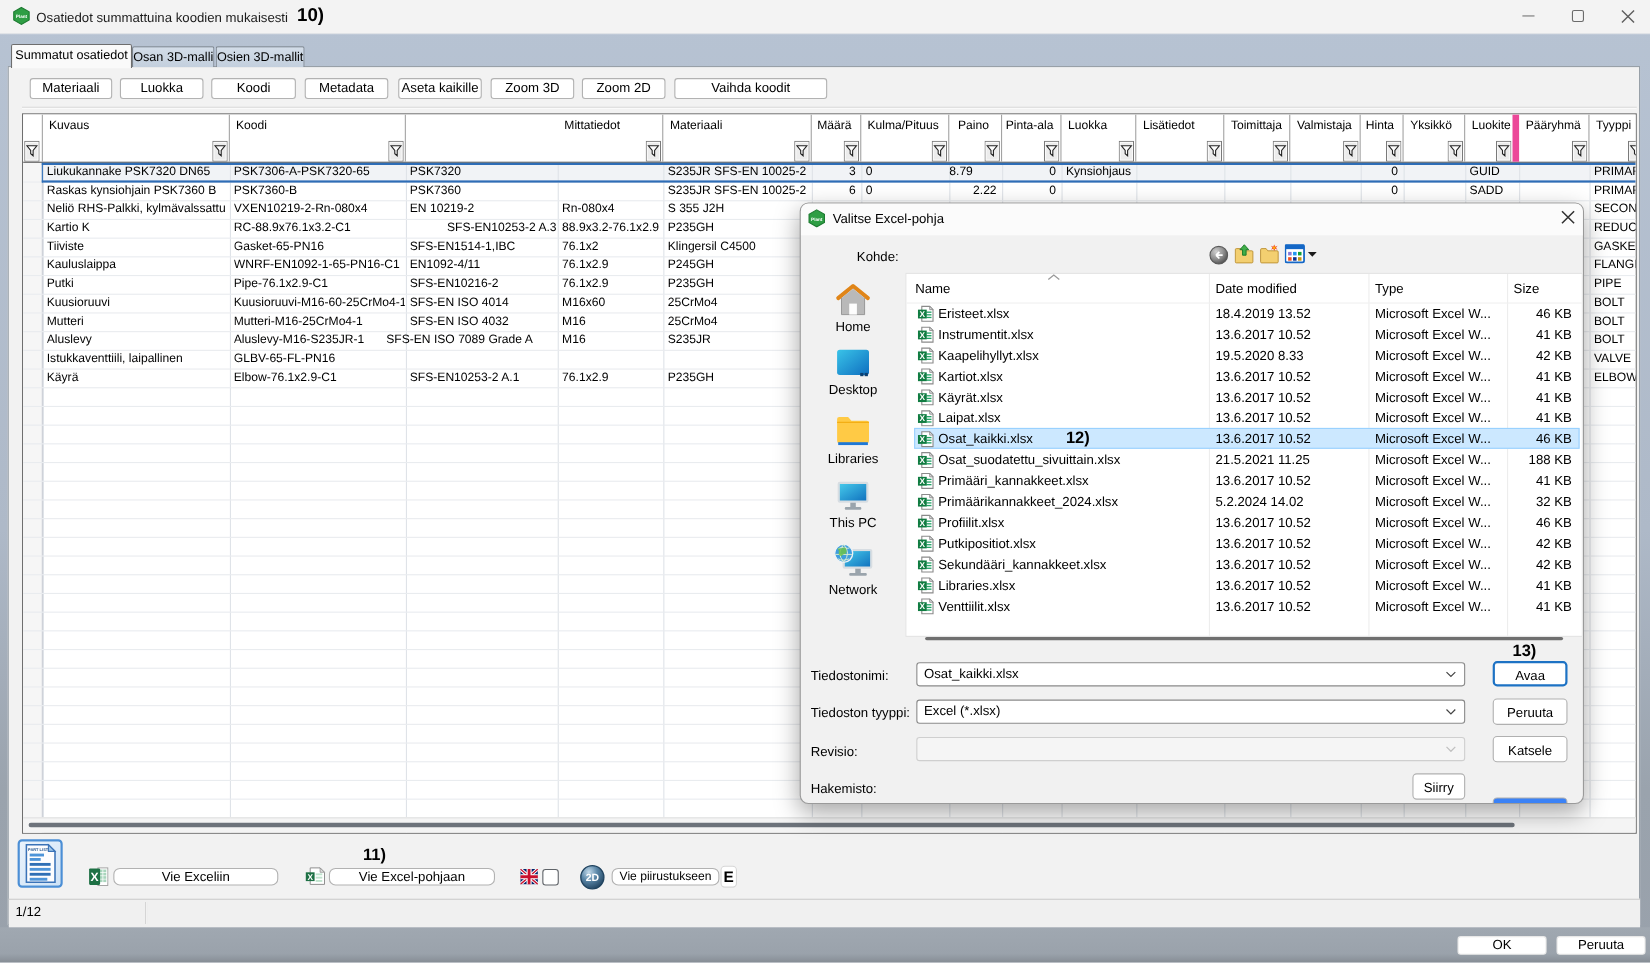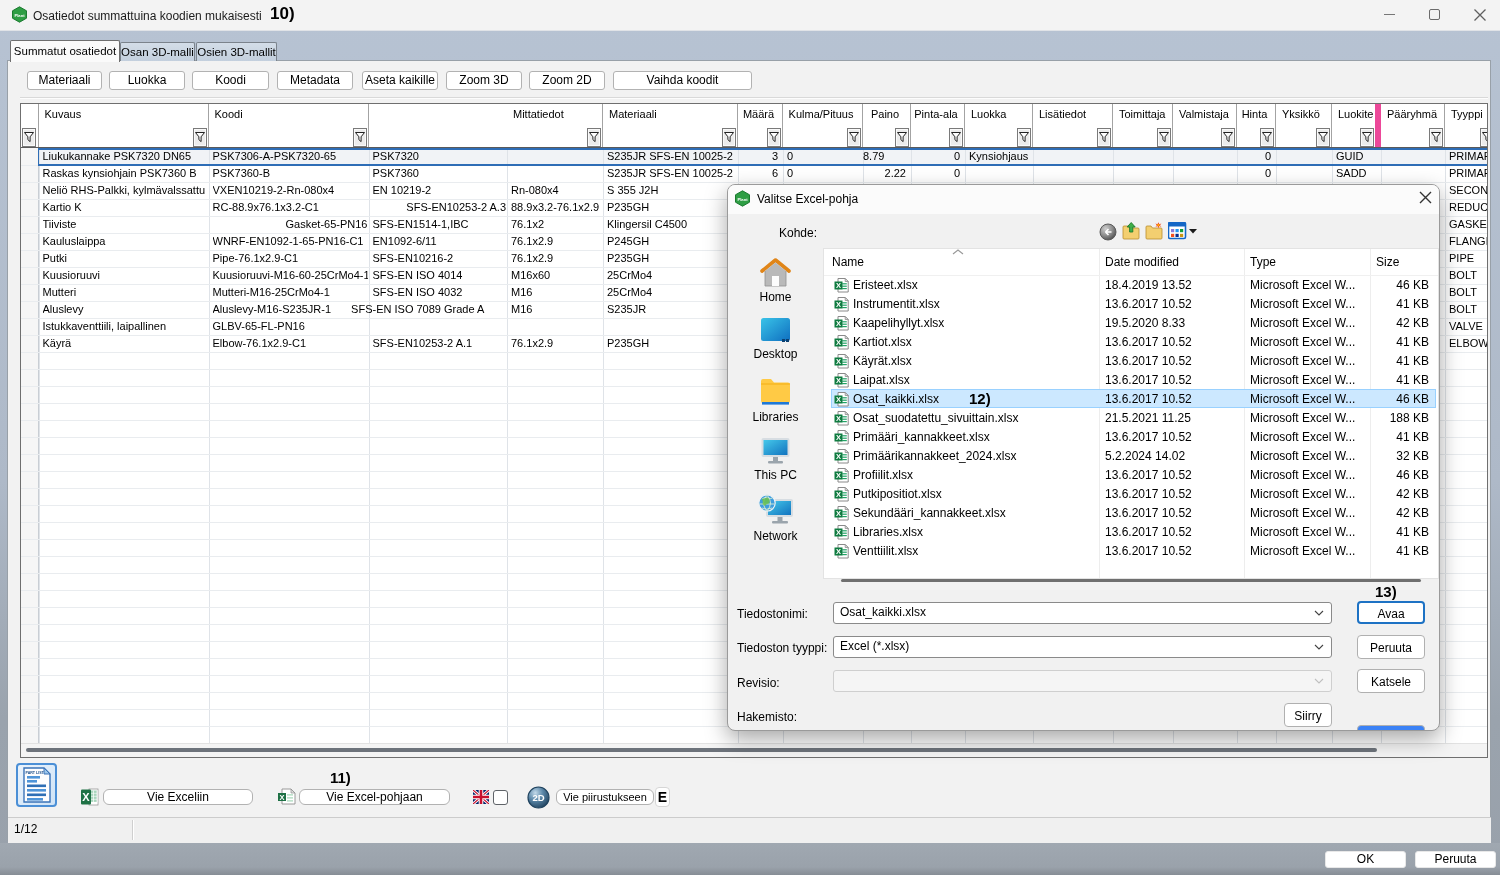--- a/index.html
+++ b/index.html
@@ -264,28 +264,28 @@
     <div style="position:absolute;top:78px;height:17px;line-height:17px;left:490px;width:91px;text-align:left;white-space:nowrap;overflow:hidden">Rn-080x4</div>
     <div style="position:absolute;top:78px;height:17px;line-height:17px;left:586px;width:130px;text-align:left;white-space:nowrap;overflow:hidden">S 355 J2H</div>
     <div style="position:absolute;top:78px;height:17px;line-height:17px;left:1428px;width:38px;text-align:left;white-space:nowrap;overflow:hidden">SECONDARY</div>
     <div style="position:absolute;top:95px;height:17px;line-height:17px;left:21.5px;width:165px;text-align:left;white-space:nowrap;overflow:hidden">Kartio K</div>
     <div style="position:absolute;top:95px;height:17px;line-height:17px;left:191.5px;width:155px;text-align:left;white-space:nowrap;overflow:hidden">RC-88.9x76.1x3.2-C1</div>
     <div style="position:absolute;top:95px;height:17px;line-height:17px;left:351.5px;width:133.5px;text-align:right;white-space:nowrap;overflow:hidden">SFS-EN10253-2 A.3</div>
     <div style="position:absolute;top:95px;height:17px;line-height:17px;left:490px;width:91px;text-align:left;white-space:nowrap;overflow:hidden">88.9x3.2-76.1x2.9</div>
     <div style="position:absolute;top:95px;height:17px;line-height:17px;left:586px;width:130px;text-align:left;white-space:nowrap;overflow:hidden">P235GH</div>
     <div style="position:absolute;top:95px;height:17px;line-height:17px;left:1428px;width:38px;text-align:left;white-space:nowrap;overflow:hidden">REDUCER</div>
     <div style="position:absolute;top:112px;height:17px;line-height:17px;left:21.5px;width:165px;text-align:left;white-space:nowrap;overflow:hidden">Tiiviste</div>
-    <div style="position:absolute;top:112px;height:17px;line-height:17px;left:191.5px;width:155px;text-align:right;white-space:nowrap;overflow:hidden">Gasket-65-PN16</div>
+    <div style="position:absolute;top:112px;height:17px;line-height:17px;left:191.5px;width:155px;text-align:left;white-space:nowrap;overflow:hidden">Gasket-65-PN16</div>
     <div style="position:absolute;top:112px;height:17px;line-height:17px;left:351.5px;width:133.5px;text-align:left;white-space:nowrap;overflow:hidden">SFS-EN1514-1,IBC</div>
     <div style="position:absolute;top:112px;height:17px;line-height:17px;left:490px;width:91px;text-align:left;white-space:nowrap;overflow:hidden">76.1x2</div>
     <div style="position:absolute;top:112px;height:17px;line-height:17px;left:586px;width:130px;text-align:left;white-space:nowrap;overflow:hidden">Klingersil C4500</div>
     <div style="position:absolute;top:112px;height:17px;line-height:17px;left:1428px;width:38px;text-align:left;white-space:nowrap;overflow:hidden">GASKET</div>
     <div style="position:absolute;top:129px;height:17px;line-height:17px;left:21.5px;width:165px;text-align:left;white-space:nowrap;overflow:hidden">Kauluslaippa</div>
     <div style="position:absolute;top:129px;height:17px;line-height:17px;left:191.5px;width:155px;text-align:left;white-space:nowrap;overflow:hidden">WNRF-EN1092-1-65-PN16-C1</div>
-    <div style="position:absolute;top:129px;height:17px;line-height:17px;left:351.5px;width:133.5px;text-align:left;white-space:nowrap;overflow:hidden">EN1092-6/11</div>
+    <div style="position:absolute;top:129px;height:17px;line-height:17px;left:351.5px;width:133.5px;text-align:left;white-space:nowrap;overflow:hidden">EN1092-4/11</div>
     <div style="position:absolute;top:129px;height:17px;line-height:17px;left:490px;width:91px;text-align:left;white-space:nowrap;overflow:hidden">76.1x2.9</div>
     <div style="position:absolute;top:129px;height:17px;line-height:17px;left:586px;width:130px;text-align:left;white-space:nowrap;overflow:hidden">P245GH</div>
     <div style="position:absolute;top:129px;height:17px;line-height:17px;left:1428px;width:38px;text-align:left;white-space:nowrap;overflow:hidden">FLANGE</div>
     <div style="position:absolute;top:146px;height:17px;line-height:17px;left:21.5px;width:165px;text-align:left;white-space:nowrap;overflow:hidden">Putki</div>
     <div style="position:absolute;top:146px;height:17px;line-height:17px;left:191.5px;width:155px;text-align:left;white-space:nowrap;overflow:hidden">Pipe-76.1x2.9-C1</div>
     <div style="position:absolute;top:146px;height:17px;line-height:17px;left:351.5px;width:133.5px;text-align:left;white-space:nowrap;overflow:hidden">SFS-EN10216-2</div>
     <div style="position:absolute;top:146px;height:17px;line-height:17px;left:490px;width:91px;text-align:left;white-space:nowrap;overflow:hidden">76.1x2.9</div>
     <div style="position:absolute;top:146px;height:17px;line-height:17px;left:586px;width:130px;text-align:left;white-space:nowrap;overflow:hidden">P235GH</div>
     <div style="position:absolute;top:146px;height:17px;line-height:17px;left:1428px;width:38px;text-align:left;white-space:nowrap;overflow:hidden">PIPE</div>
     <div style="position:absolute;top:163px;height:17px;line-height:17px;left:21.5px;width:165px;text-align:left;white-space:nowrap;overflow:hidden">Kuusioruuvi</div>

